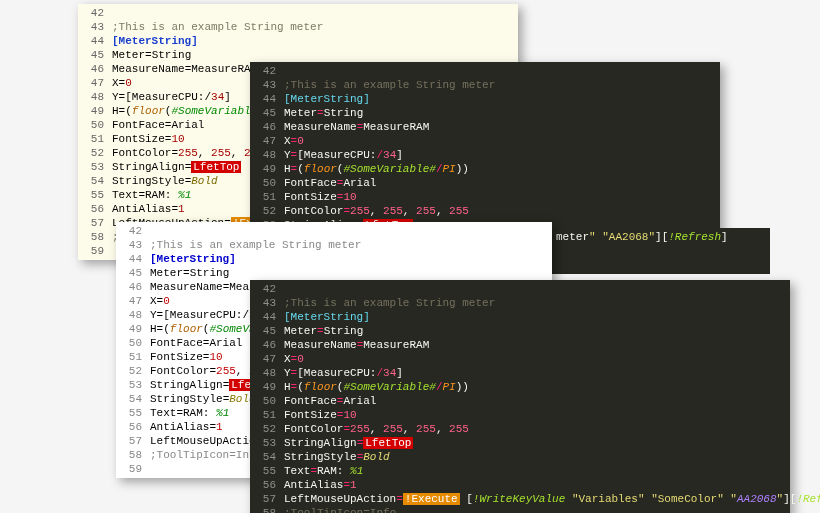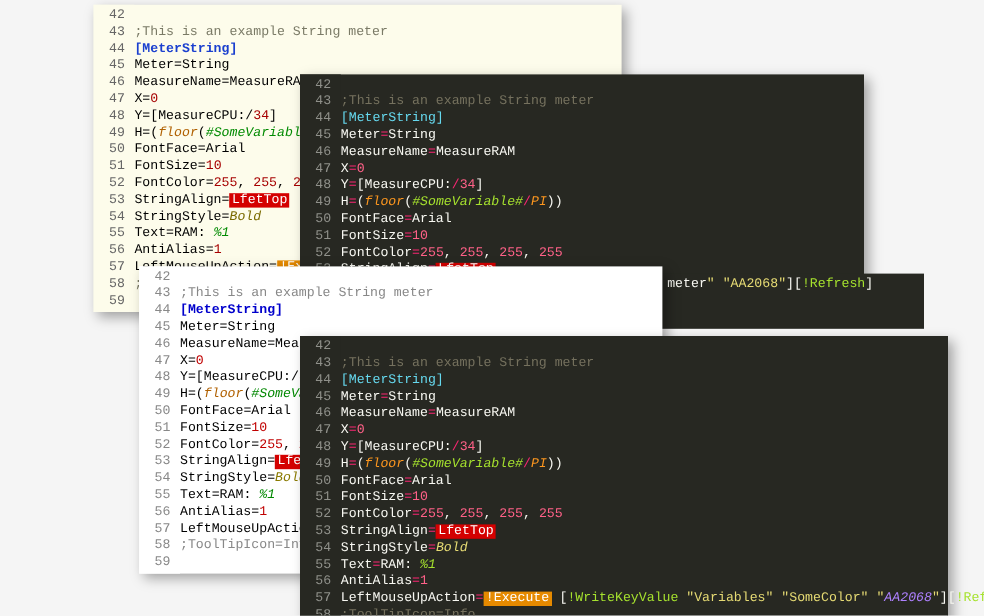--- a/index.html
+++ b/index.html
@@ -57,21 +57,21 @@
   .dark .val { color: #f8f8f2; }
   .dark .func { color: #fd971f; font-style: italic; }
   .dark .num { color: #ff6188; }
   .dark .var { color: #a6e22e; font-style: italic; }
   .dark .op { color: #f92672; }
   .dark .err { background: #d40000; color: #fff; padding: 0 2px; }
   .dark .bold { color: #e6db74; font-style: italic; }
   .dark .bang { background: #e68a00; color: #fff; padding: 0 2px; }
   .dark .str { color: #e6db74; }
   .dark .bracket { color: #f8f8f2; }
-  .dark .refresh { color: #a6e22e; }
+  .dark .refresh { color: #a6e22e; font-style: italic; }
   .dark .hex { color: #ae81ff; font-style: italic; }
   
   .white { background: #fff; color: #000; }
   .white .gutter { background: #fff; color: #888; }
   .white .comment { color: #888; }
   .white .section { color: #0000cc; font-weight: bold; }
   .white .key { color: #000; }
   .white .val { color: #000; }
   .white .func { color: #b06000; font-style: italic; }
   .white .num { color: #c00000; }

